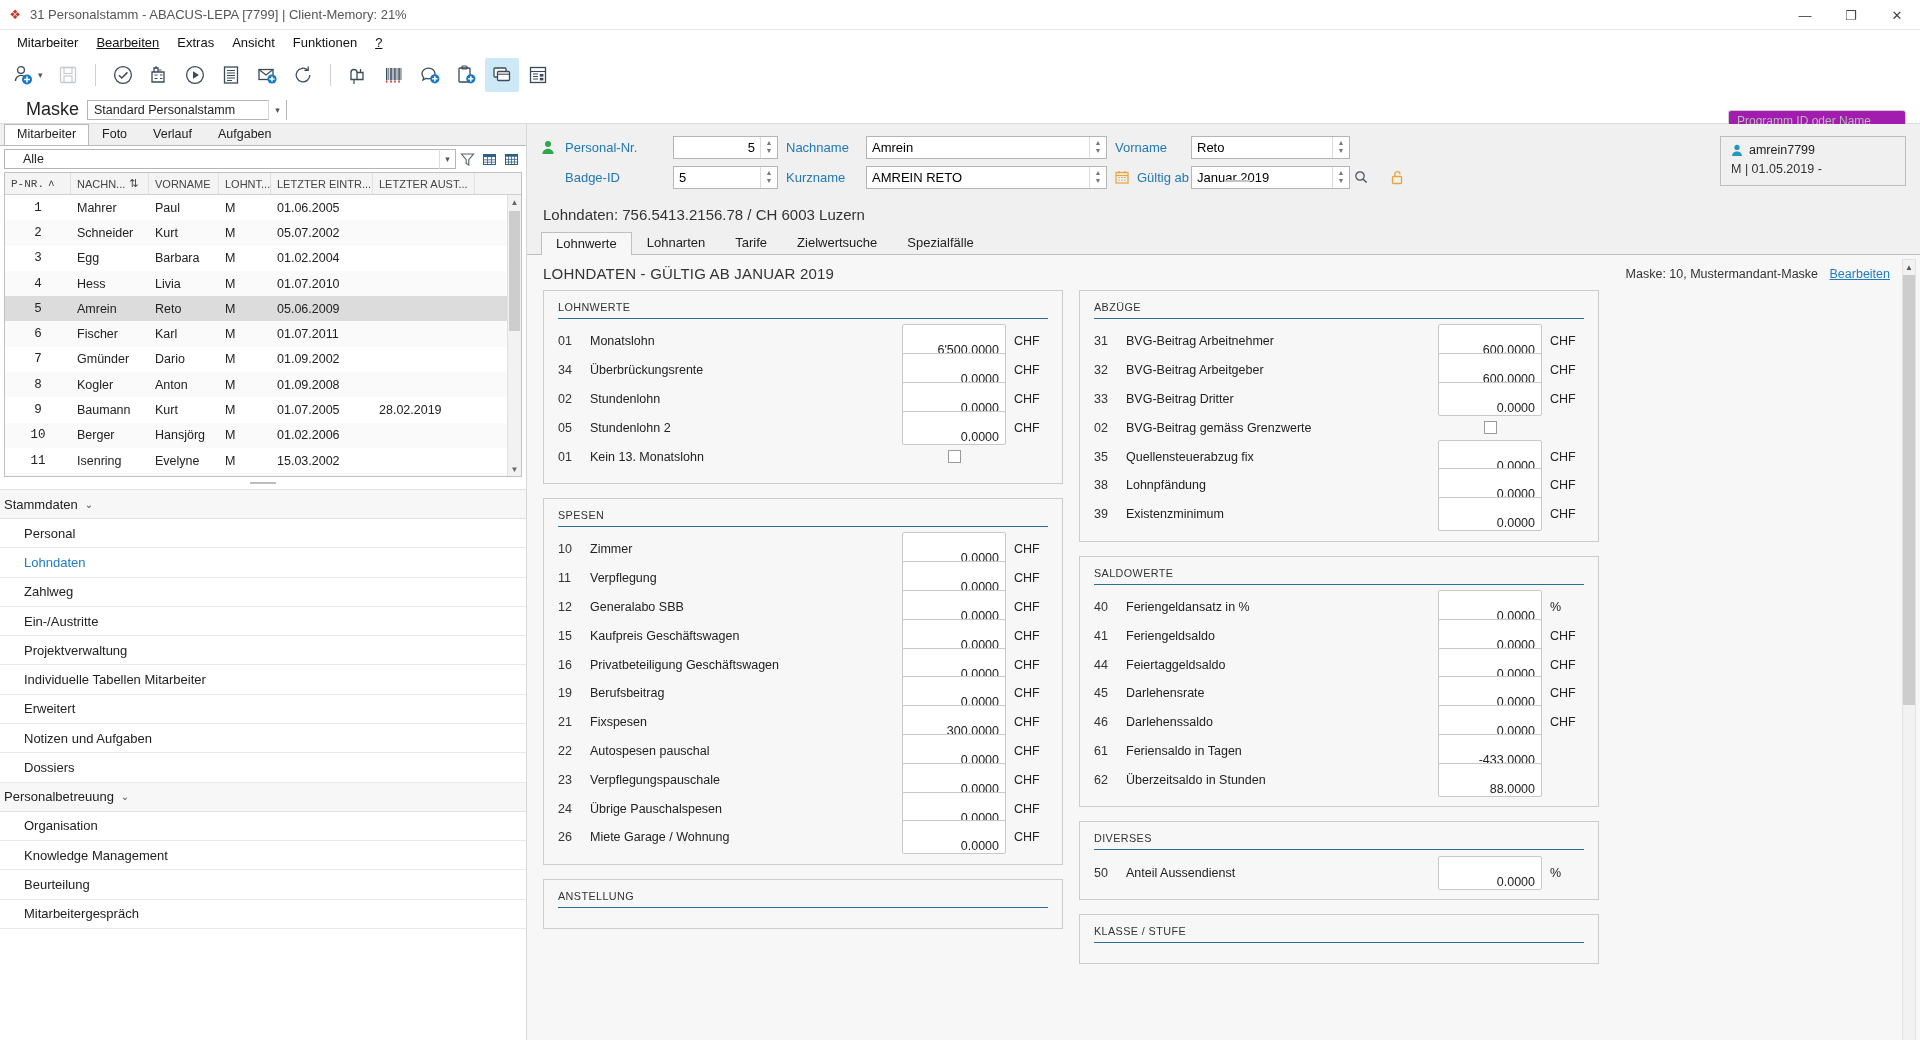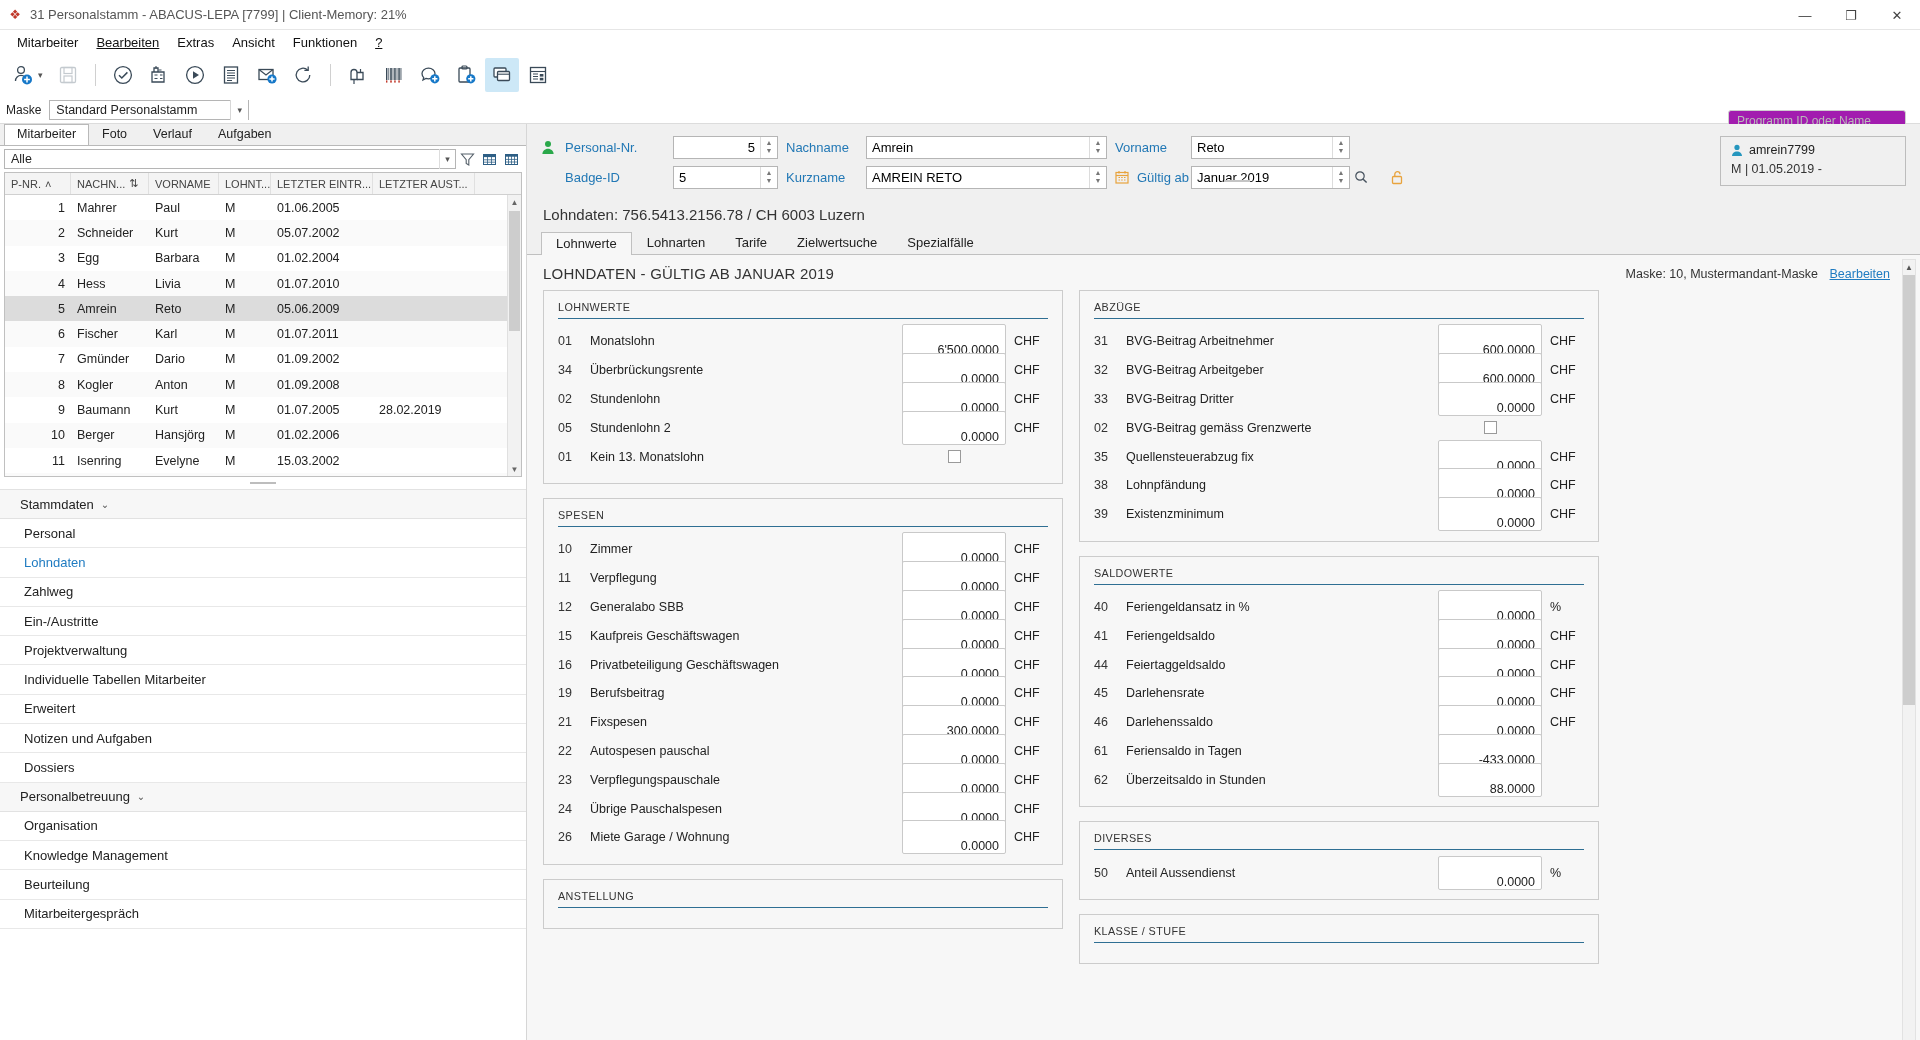--- a/index.html
+++ b/index.html
@@ -41,75 +41,75 @@
   .progsearch {
     position: absolute; right: 14px; top: 56px; width: 178px; height: 22px;
     border: 1px solid #cfcfcf; border-radius: 3px; background: #a21caf;
     font-size: 12px; color: #b9b9b9; padding: 0 8px; line-height: 20px;
   }
   .toolbarwrap { position: relative; }
 
   
   .maskerow { height: 28px; display: flex; align-items: center; padding-left: 6px; gap: 8px;
               background: #fff; border-bottom: 1px solid #dcdcdc; }
-  .maskerow .lbl { font-size: 12px; }
+  .maskerow .lbl { font-size: 18px; margin-left: 20px; }
   .combo { width: 200px; height: 20px; border: 1px solid #b5b5b5; background: #fff;
            display: flex; align-items: center; font-size: 12.5px; padding-left: 6px; position: relative; }
   .combo .arrow { position: absolute; right: 0; top: -1px; width: 18px; height: 20px;
                   border-left: 1px solid #d7d7d7; display: flex; align-items: center;
                   justify-content: center; font-size: 9px; color: #555; background: #fff; }
 
   
   .body { display: flex; height: 956px; }
   .left { width: 527px; border-right: 1px solid #d6d6d6; display: flex; flex-direction: column; background:#fff;}
   .right { flex: 1; background: #f0f0f0; display: flex; flex-direction: column; }
 
   
   .ltabs { display: flex; height: 22px; border-bottom: 1px solid #b9b9b9; background: #f0f0f0; padding-left: 4px;}
   .ltab { padding: 2px 12px; font-size: 12.5px; border: 1px solid transparent; border-bottom: none;
           color: #222; }
   .ltab.active { background: #fff; border-color: #b9b9b9; }
 
   .filterrow { height: 26px; display: flex; align-items: center; gap: 0; padding: 2px 4px; }
   .filterbox { flex: 1; height: 20px; border: 1px solid #b5b5b5; background: #fff; font-size: 12.5px;
-               display: flex; align-items: center; padding-left: 6px; position: relative; }
+               display: flex; align-items: center; padding-left: 18px; position: relative; }
   .filterbox .arrow { position: absolute; right: 0; top: -1px; width: 16px; height: 20px;
                       border-left: 1px solid #ddd; display:flex;align-items:center;justify-content:center;
                       font-size: 9px; color: #555; }
   .ficon { width: 22px; height: 22px; display: flex; align-items: center; justify-content: center; }
 
   
   .grid { border: 1px solid #c0c0c0; margin: 0 4px; flex: 0 0 auto; height: 305px; display:flex; flex-direction:column;}
   .ghead { display: flex; height: 22px; background: #f4f4f4; border-bottom: 1px solid #d0d0d0; font-size: 11px;
            color: #444; }
   .gh { display: flex; align-items: center; border-right: 1px solid #e0e0e0; padding: 0 6px; gap: 4px;
         white-space: nowrap; overflow: hidden; }
   .gbody { flex: 1; overflow: hidden; position: relative; }
   .grow { display: flex; height: 25.3px; font-size: 12.5px; align-items: center; }
   .grow:nth-child(even) { background: #fafafa; }
   .grow.sel { background: #dcdcdc; }
   .gc { padding: 0 6px; white-space: nowrap; overflow: hidden; }
-  .c0 { width: 66px; text-align: right; }
+  .c0 { width: 66px; text-align: center; font-family: Liberation Mono, monospace; }
   .c1 { width: 78px; }
   .c2 { width: 70px; }
   .c3 { width: 52px; }
   .c4 { width: 102px; }
   .c5 { width: 102px; }
   .gscroll { position: absolute; right: 0; top: 0; width: 14px; bottom: 0; background: #f2f2f2;
              border-left: 1px solid #e0e0e0; }
   .gscroll .up, .gscroll .dn { height: 14px; display: flex; align-items: center; justify-content: center;
                                font-size: 8px; color: #666; }
   .gscroll .thumb { position: absolute; top: 16px; left: 1px; right: 1px; height: 120px; background: #cdcdcd; }
 
   .splitter { height: 12px; display: flex; align-items: center; justify-content: center; }
   .splitter .bar { width: 26px; height: 2px; background: #bdbdbd; }
 
   
   .navlist { flex: 1; overflow: hidden; border-top: 1px solid #e2e2e2; }
-  .navgroup { height: 29px; display: flex; align-items: center; padding-left: 20px; gap: 7px;
+  .navgroup { height: 29px; display: flex; align-items: center; padding-left: 4px; gap: 7px;
               background: #f7f7f7; border-bottom: 1px solid #e2e2e2; font-size: 13px; }
   .navitem { height: 29.3px; display: flex; align-items: center; padding-left: 24px;
              border-bottom: 1px solid #e8e8e8; font-size: 13px; }
   .navitem.active { color: #1f7bc1; }
   .chev { font-size: 10px; color: #555; }
 
   
   .rhead { background: #f0f0f0; padding: 8px 0 4px 0; position: relative; }
   .frow { display: flex; align-items: center; height: 30px; padding-left: 14px; gap: 0; }
   .fico { width: 24px; text-align: center; }

